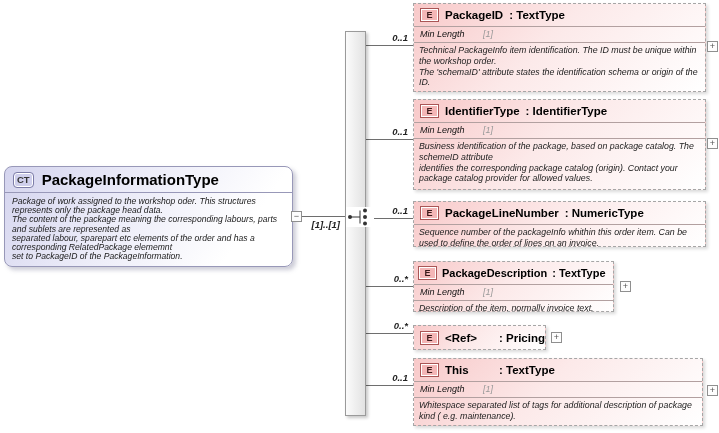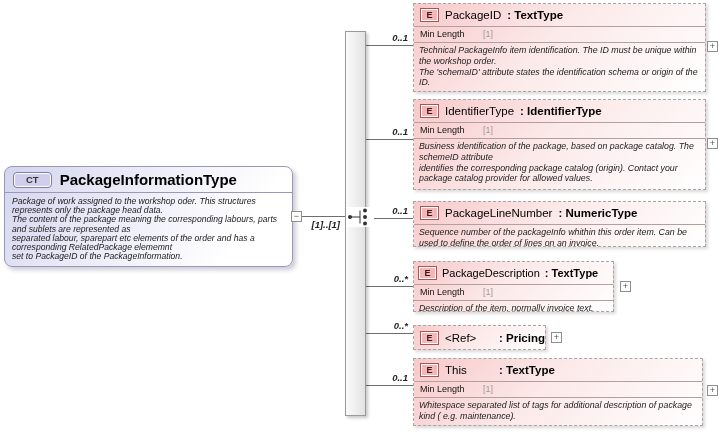--- a/index.html
+++ b/index.html
@@ -7,40 +7,40 @@
           font-family:"Liberation Sans",sans-serif;}
 
   
   .ctbox{position:absolute;left:4px;top:166px;width:289px;height:101px;box-sizing:border-box;
          border:1px solid #9898b8;border-radius:8px;
          background:linear-gradient(125deg,#d4d4ee 0%,#e9e9f7 35%,#ffffff 80%);
          box-shadow:3px 3px 4px rgba(110,110,140,0.35);}
   .ctbox .hdr{display:flex;align-items:center;gap:8px;height:26px;box-sizing:border-box;
               padding:0 8px;border-bottom:1px solid #9898b8;}
   .badge-ct{border:1px solid #7d7da8;border-radius:4px;background:#cfcfec;
-            box-shadow:inset 0 0 0 1px #ffffff;padding:0 12px;height:14px;
+            box-shadow:inset 0 0 0 1px #ffffff;padding:0 3px;height:14px;
             font-weight:bold;font-size:9.5px;line-height:14px;color:#333;}
   .ct-title{font-weight:bold;font-size:15px;color:#000;}
   .ct-desc{padding:4px 7px;font-style:italic;font-size:8.6px;line-height:9.2px;
            color:#1a1a1a;white-space:pre;overflow:hidden;}
 
   
   .ebox{position:absolute;box-sizing:border-box;border:1px dashed #a6a6a6;
         background:linear-gradient(135deg,#f8c9c9 0%,#fce9e9 45%,#ffffff 100%);
         box-shadow:2px 2px 3px rgba(0,0,0,0.15);overflow:hidden;}
   .ebox .hdr{display:flex;align-items:center;gap:6px;height:23px;box-sizing:border-box;
              padding:0 6px;border-bottom:1px solid #b2a0a0;}
   .ebox.no-body .hdr{border-bottom:none;height:23px;}
   .badge-e{flex:0 0 auto;width:17px;height:12px;background:#f4b6b6;border:1px solid #aa5555;
            box-shadow:inset 0 0 0 1px #ffffff;font-weight:bold;font-size:9px;line-height:12px;
            text-align:center;color:#3a1a1a;}
-  .ename{font-weight:normal;font-size:11.5px;color:#000;min-width:48px;white-space:pre;}
+  .ename{font-weight:bold;font-size:11.5px;color:#000;min-width:48px;white-space:pre;}
   .etype{font-weight:bold;font-size:11.5px;color:#000;white-space:pre;}
   .facet{height:16px;box-sizing:border-box;padding:2px 6px 0;border-bottom:1px solid #b2a0a0;
-         font-size:9px;color:#111;}
+         font-style:italic;font-size:9px;color:#111;}
   .facet .fval{color:#999;margin-left:16px;}
   .edesc{padding:2px 5px;font-style:italic;font-size:8.8px;line-height:10.8px;color:#222;
          white-space:pre;overflow:hidden;}
 
   
   .hline{position:absolute;height:1px;background:#6e6e6e;}
   .card{position:absolute;width:44px;text-align:right;font-style:italic;font-size:9.5px;
         color:#222;font-weight:bold;}
   .card.root{font-weight:bold;margin-top:16px;}
 

